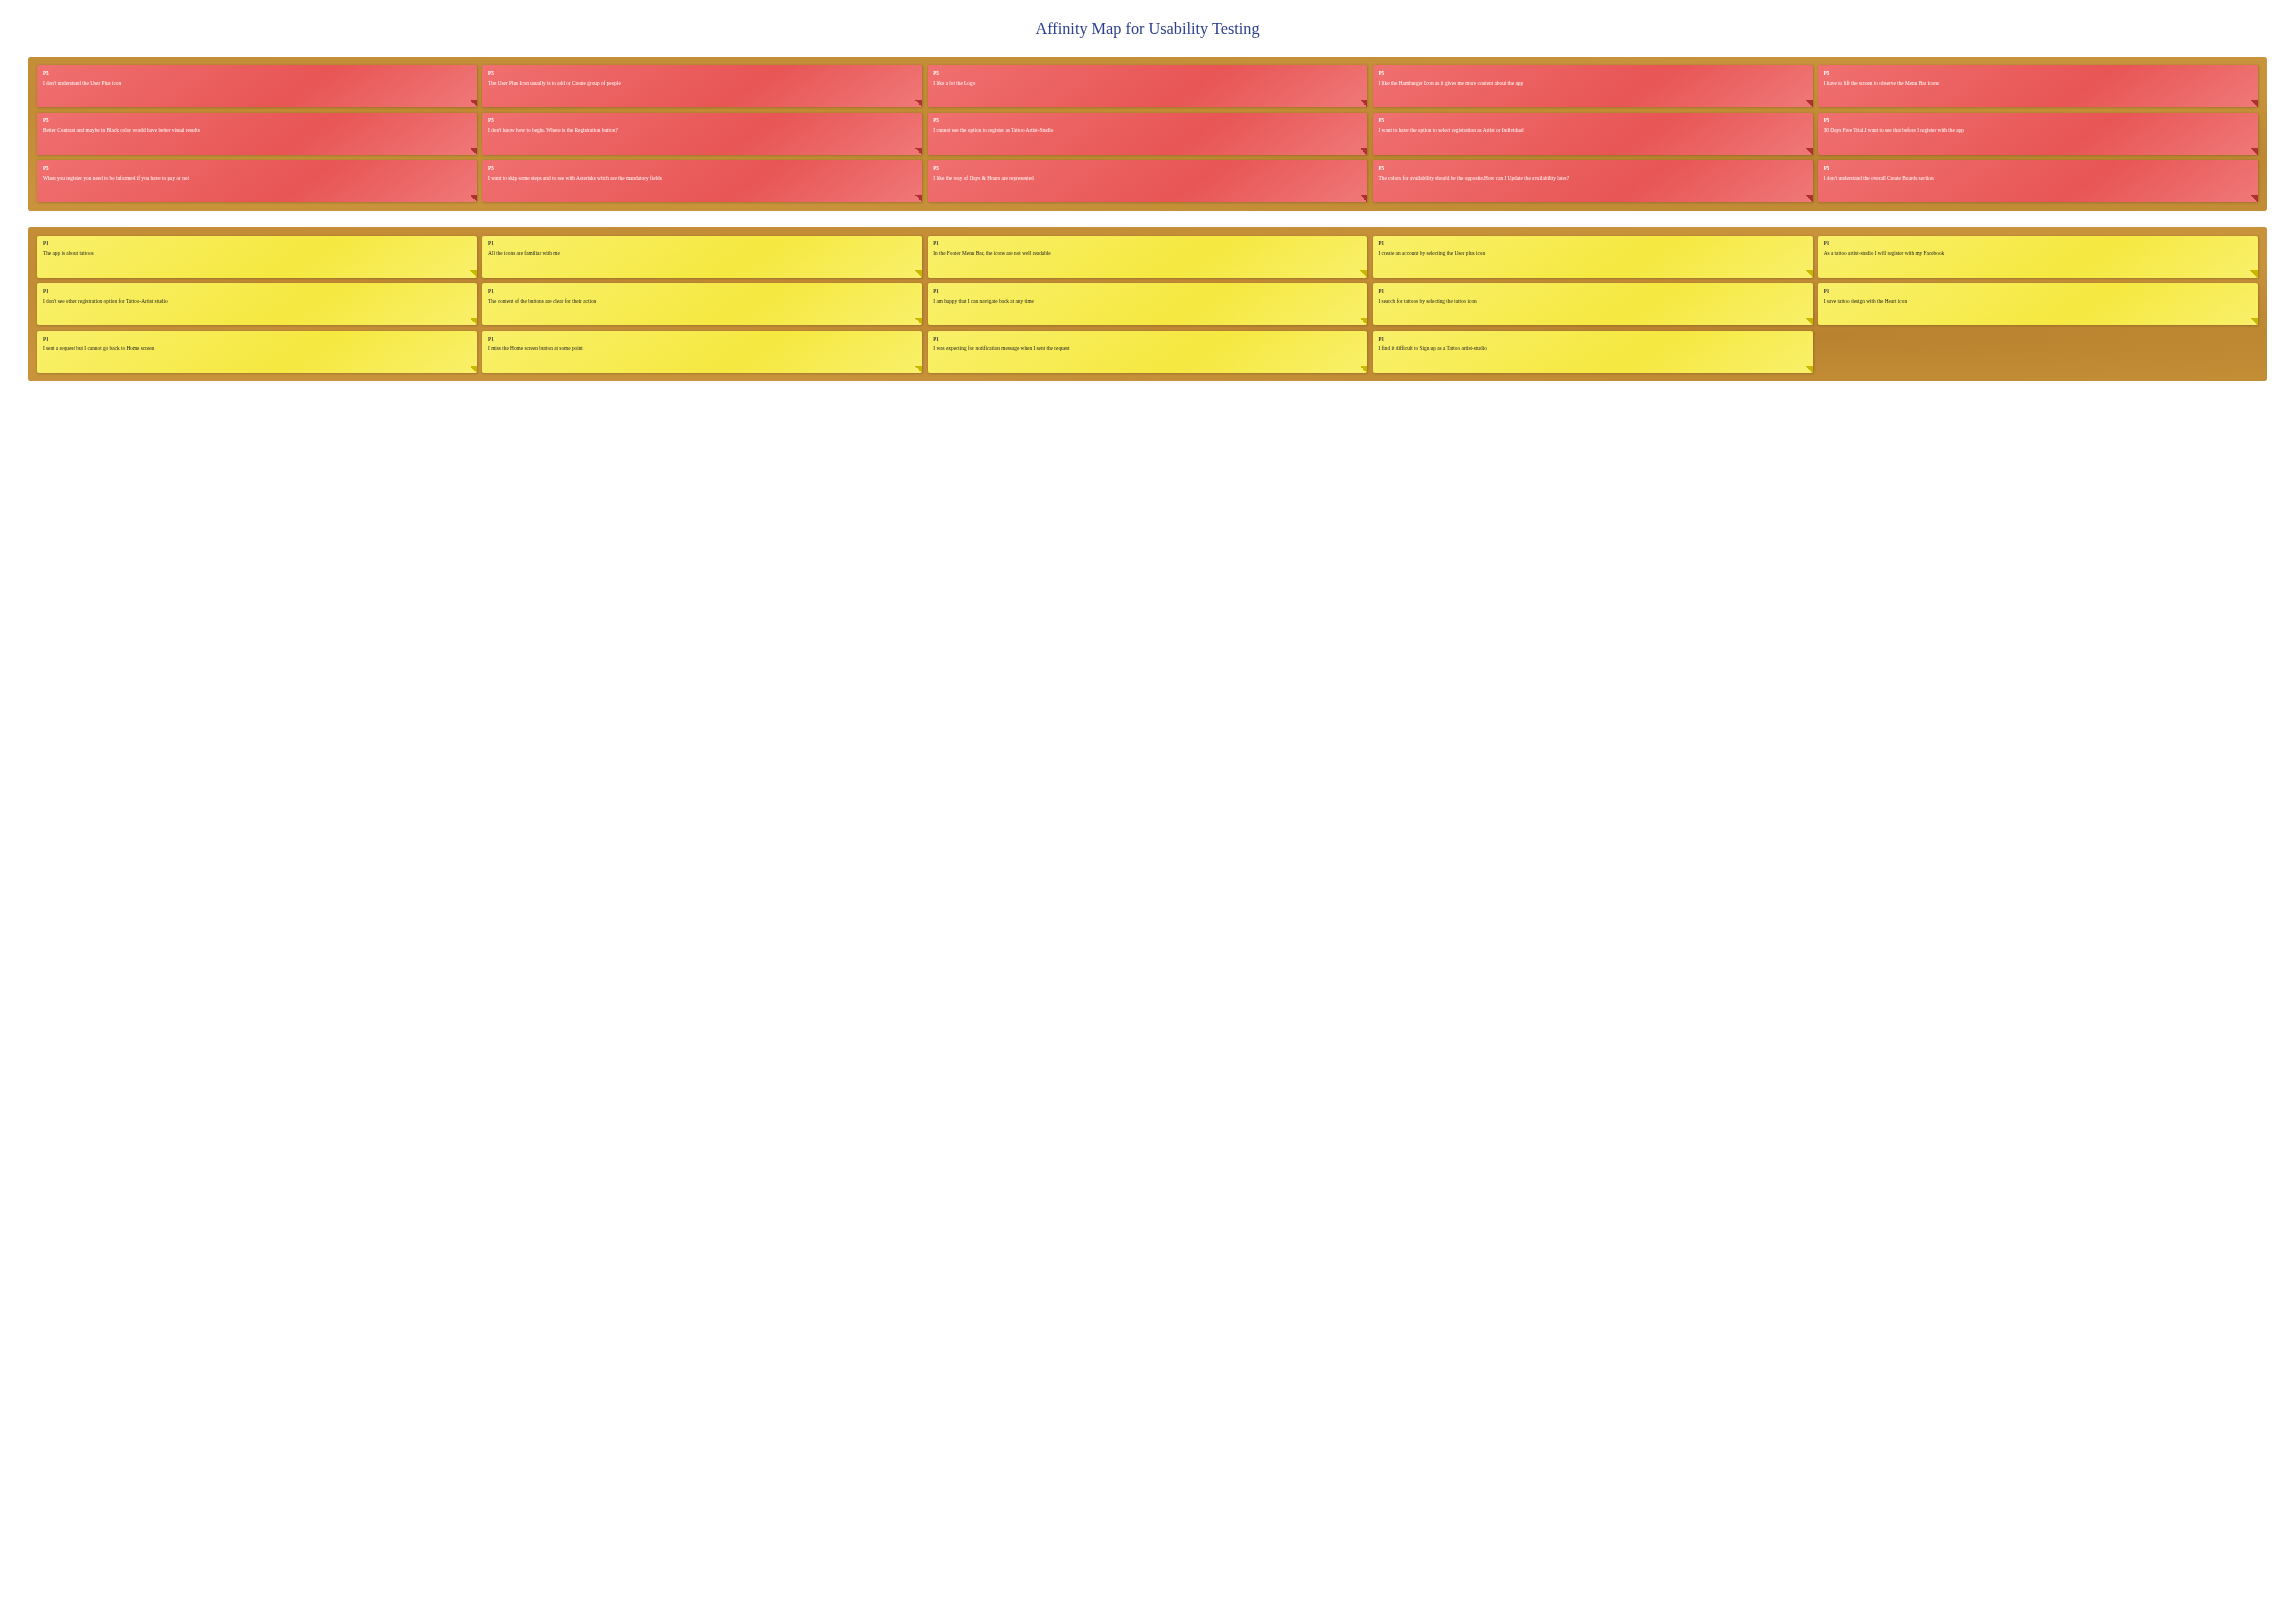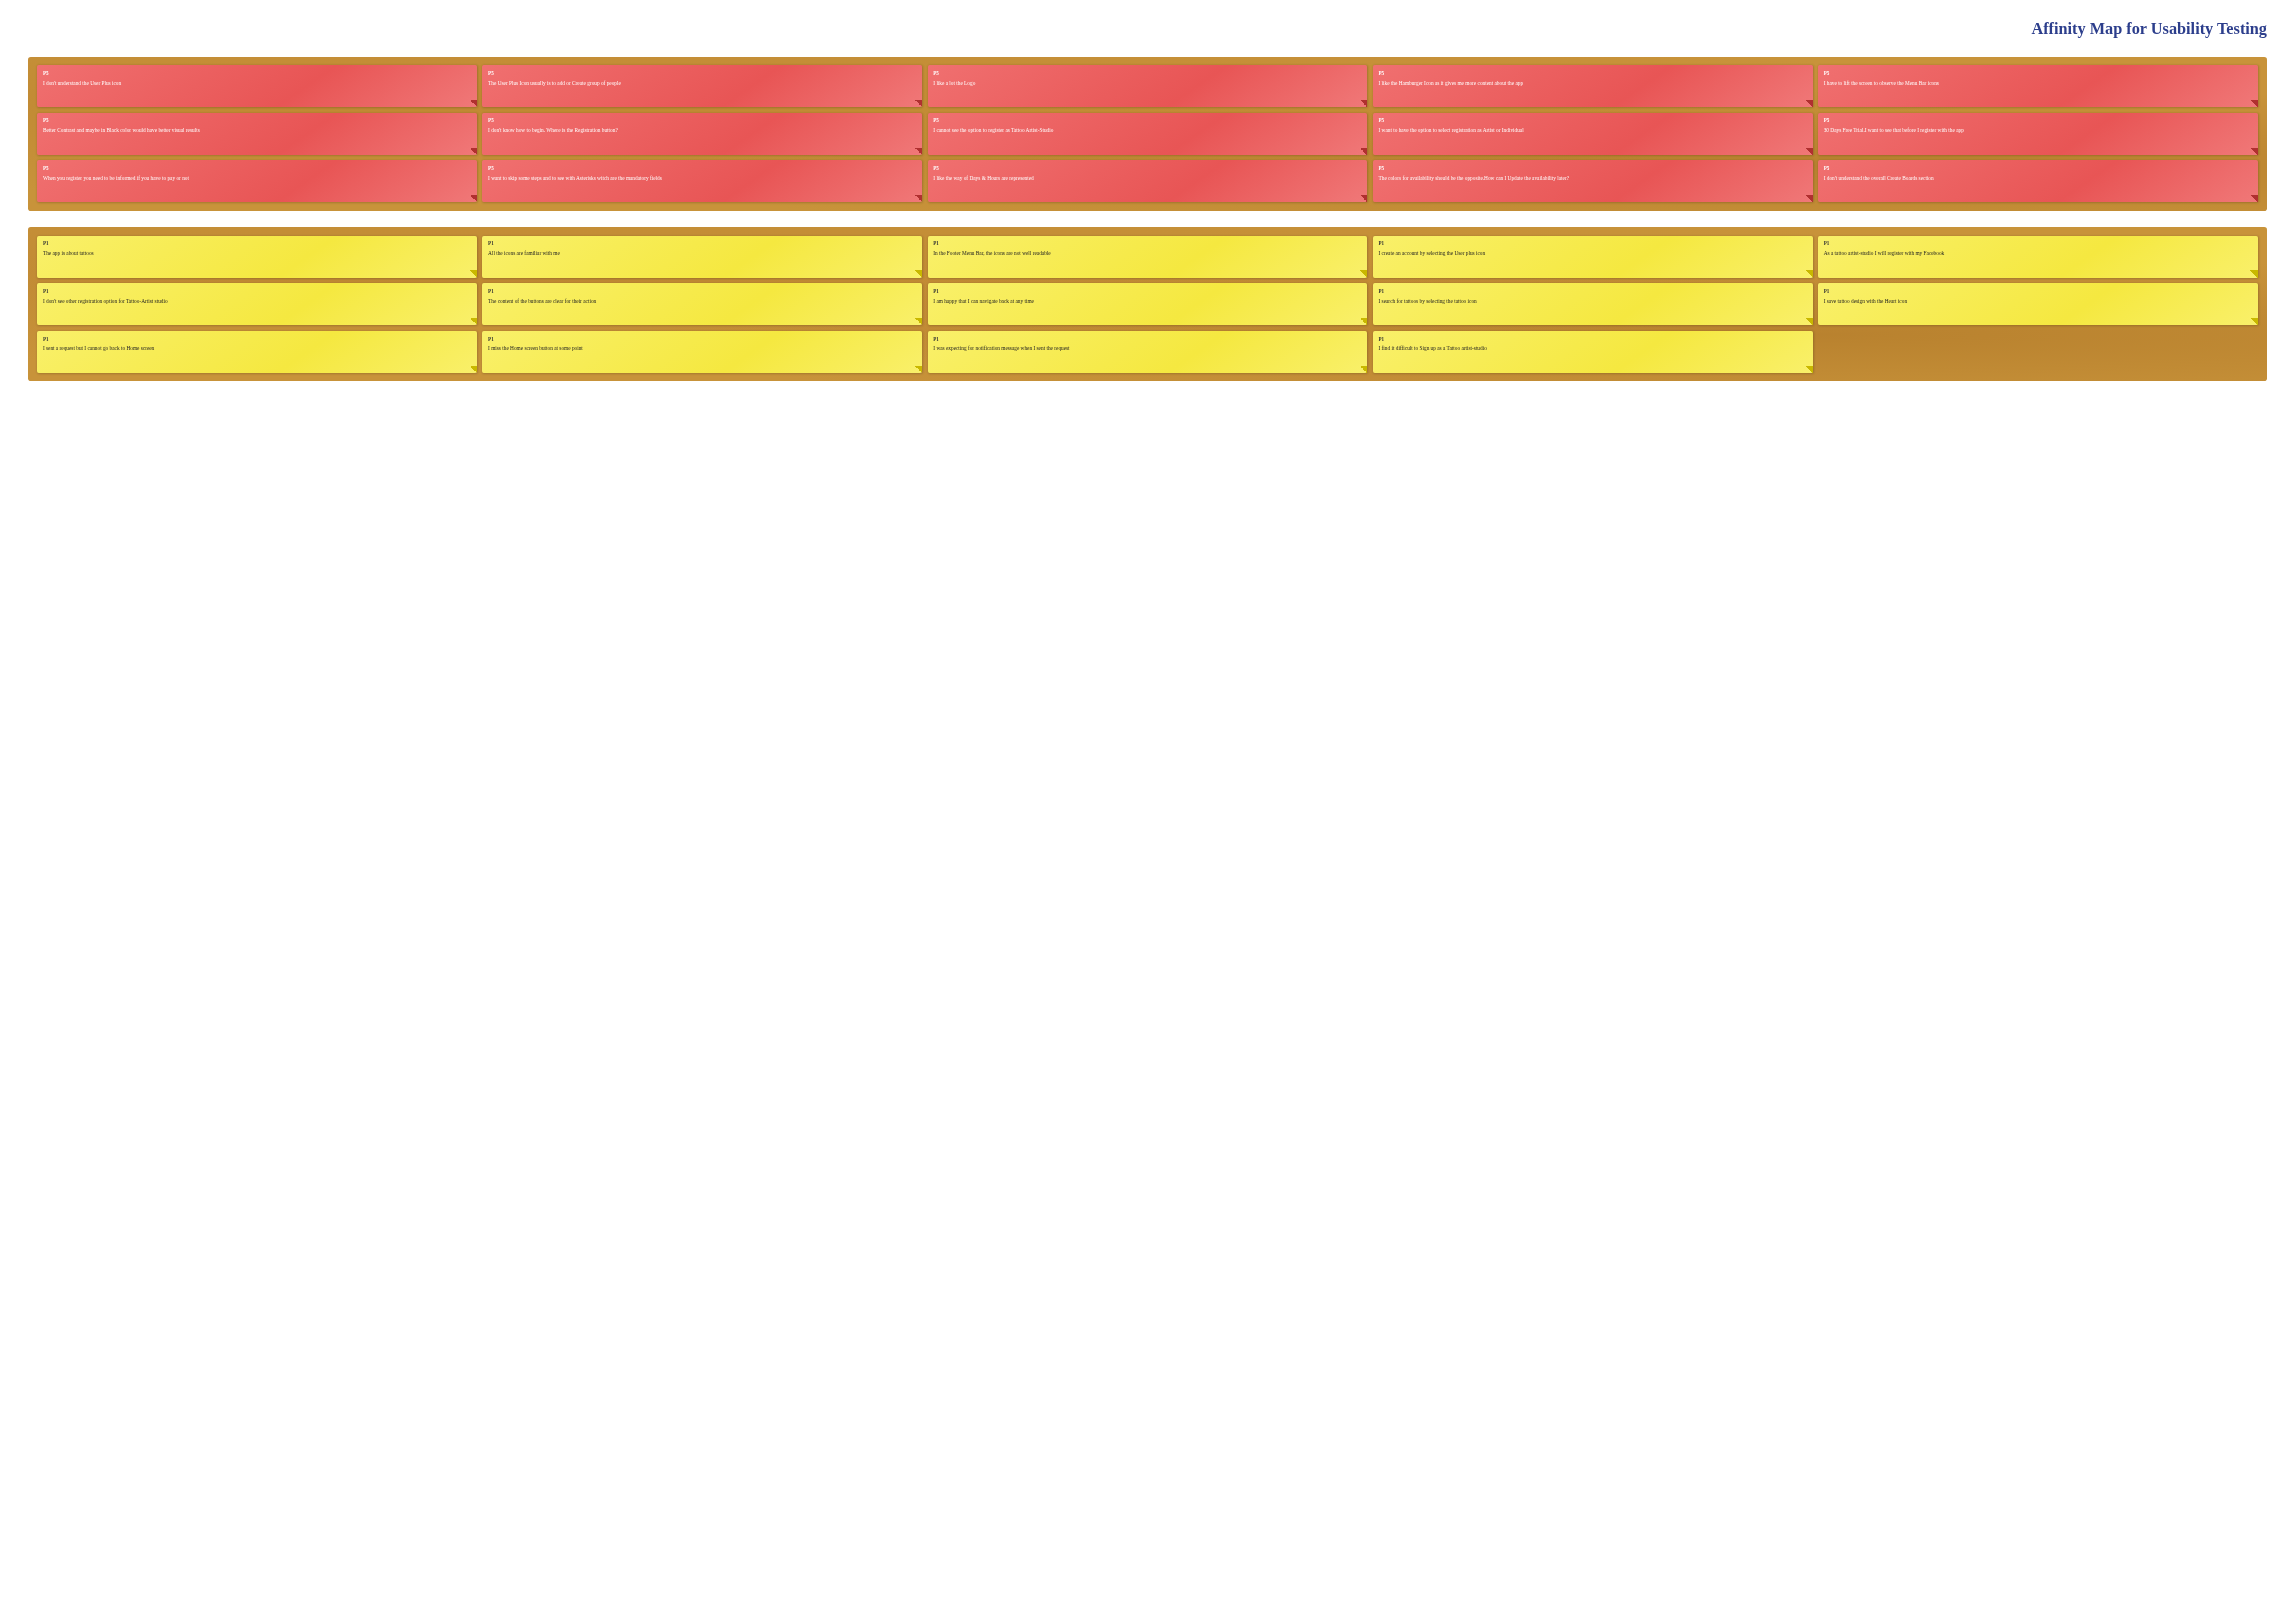--- a/index.html
+++ b/index.html
@@ -3,24 +3,24 @@
   <meta charset="utf-8">
   <style>
     * { box-sizing: border-box; margin: 0; padding: 0; }
     body {
       background: #fff;
       font-family: Georgia, 'Times New Roman', serif;
       padding: 18.5px 28px;
       color: #222;
     }
     h1 {
-      text-align: right;
+      text-align: center;
       color: #2c3e8c;
       font-size: 2.2em;
-      font-weight: bold;
+      font-weight: normal;
       margin-bottom: 18.5px;
       font-family: Georgia, serif;
     }
     .board {
       background: #c8933a;
       border-radius: 2.8px;
       padding: 8.3px 9.3px;
       margin-bottom: 16.7px;
       background-image: radial-gradient(ellipse at 20% 30%, rgba(180,120,40,0.4) 0%, transparent 60%),
                         radial-gradient(ellipse at 80% 70%, rgba(150,90,20,0.3) 0%, transparent 50%);

